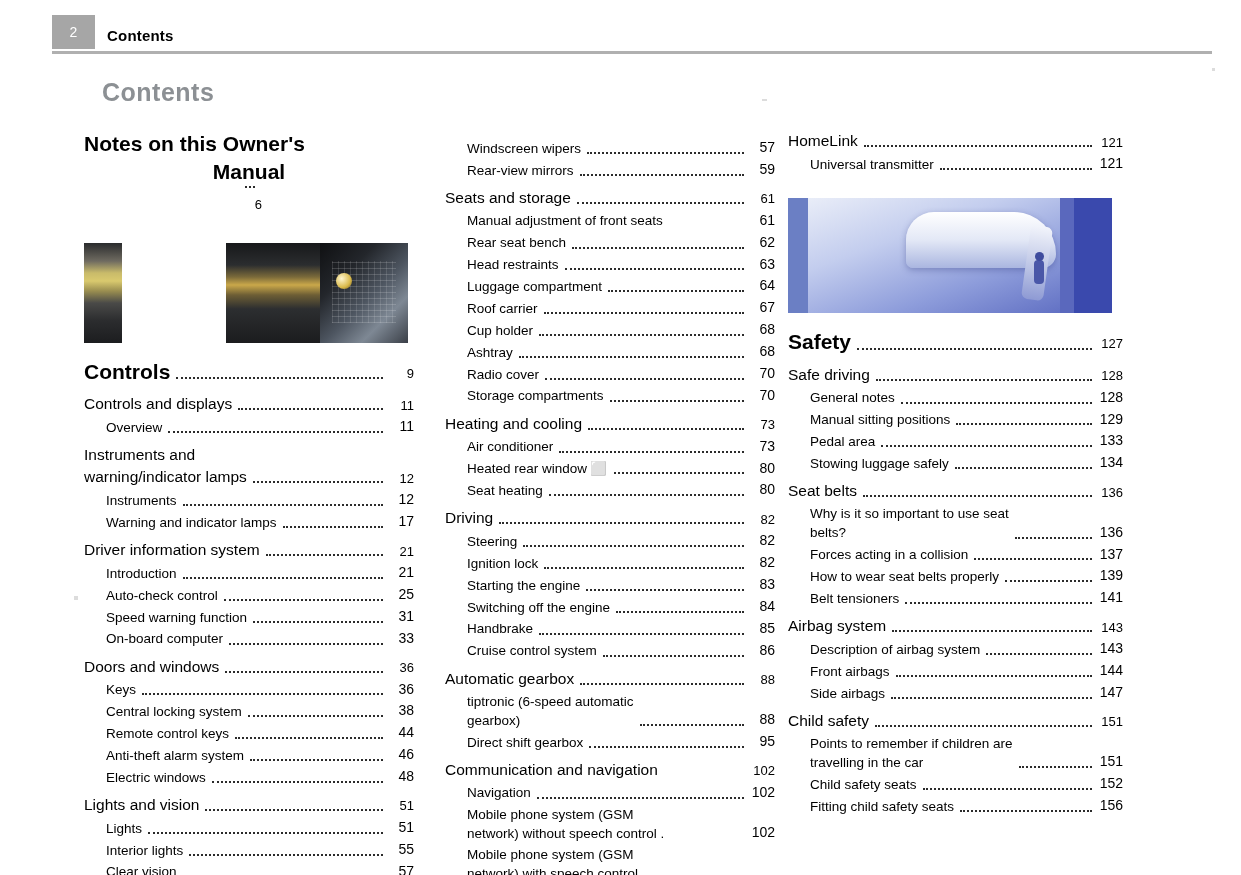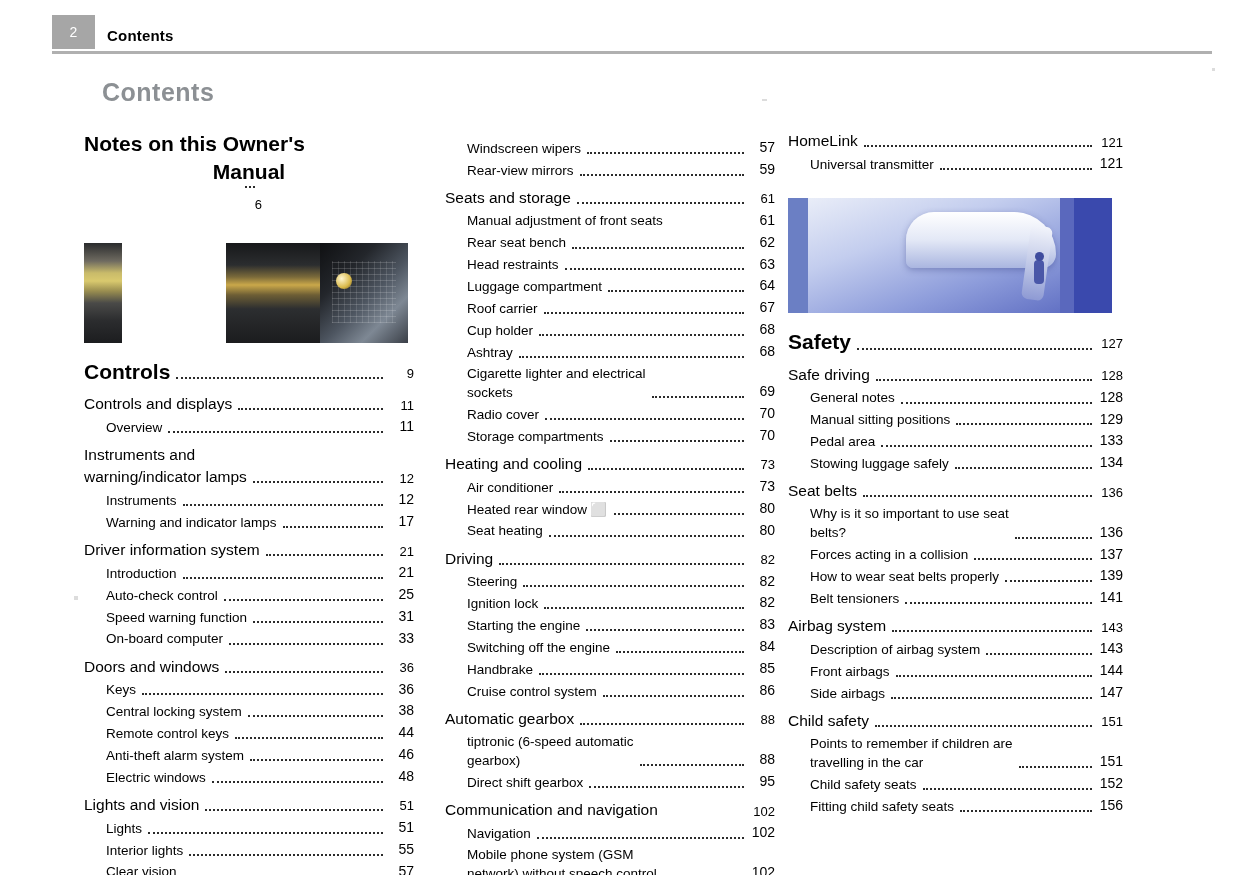--- a/index.html
+++ b/index.html
@@ -426,26 +426,20 @@
     <span class="txt">Cup holder</span>
     <span class="dots"></span>
     <span class="pg">68</span>
   </div>
   <div class="subentry">
     <span class="txt">Ashtray</span>
     <span class="dots"></span>
     <span class="pg">68</span>
   </div>
   <div class="subentry">
-    <span class="txt">Cigarette lighter and electrical
-sockets</span>
-    <span class="dots"></span>
-    <span class="pg">69</span>
-  </div>
-  <div class="subentry">
     <span class="txt">Radio cover</span>
     <span class="dots"></span>
     <span class="pg">70</span>
   </div>
   <div class="subentry">
     <span class="txt">Storage compartments</span>
     <span class="dots"></span>
     <span class="pg">70</span>
   </div>
   <div class="entry">

